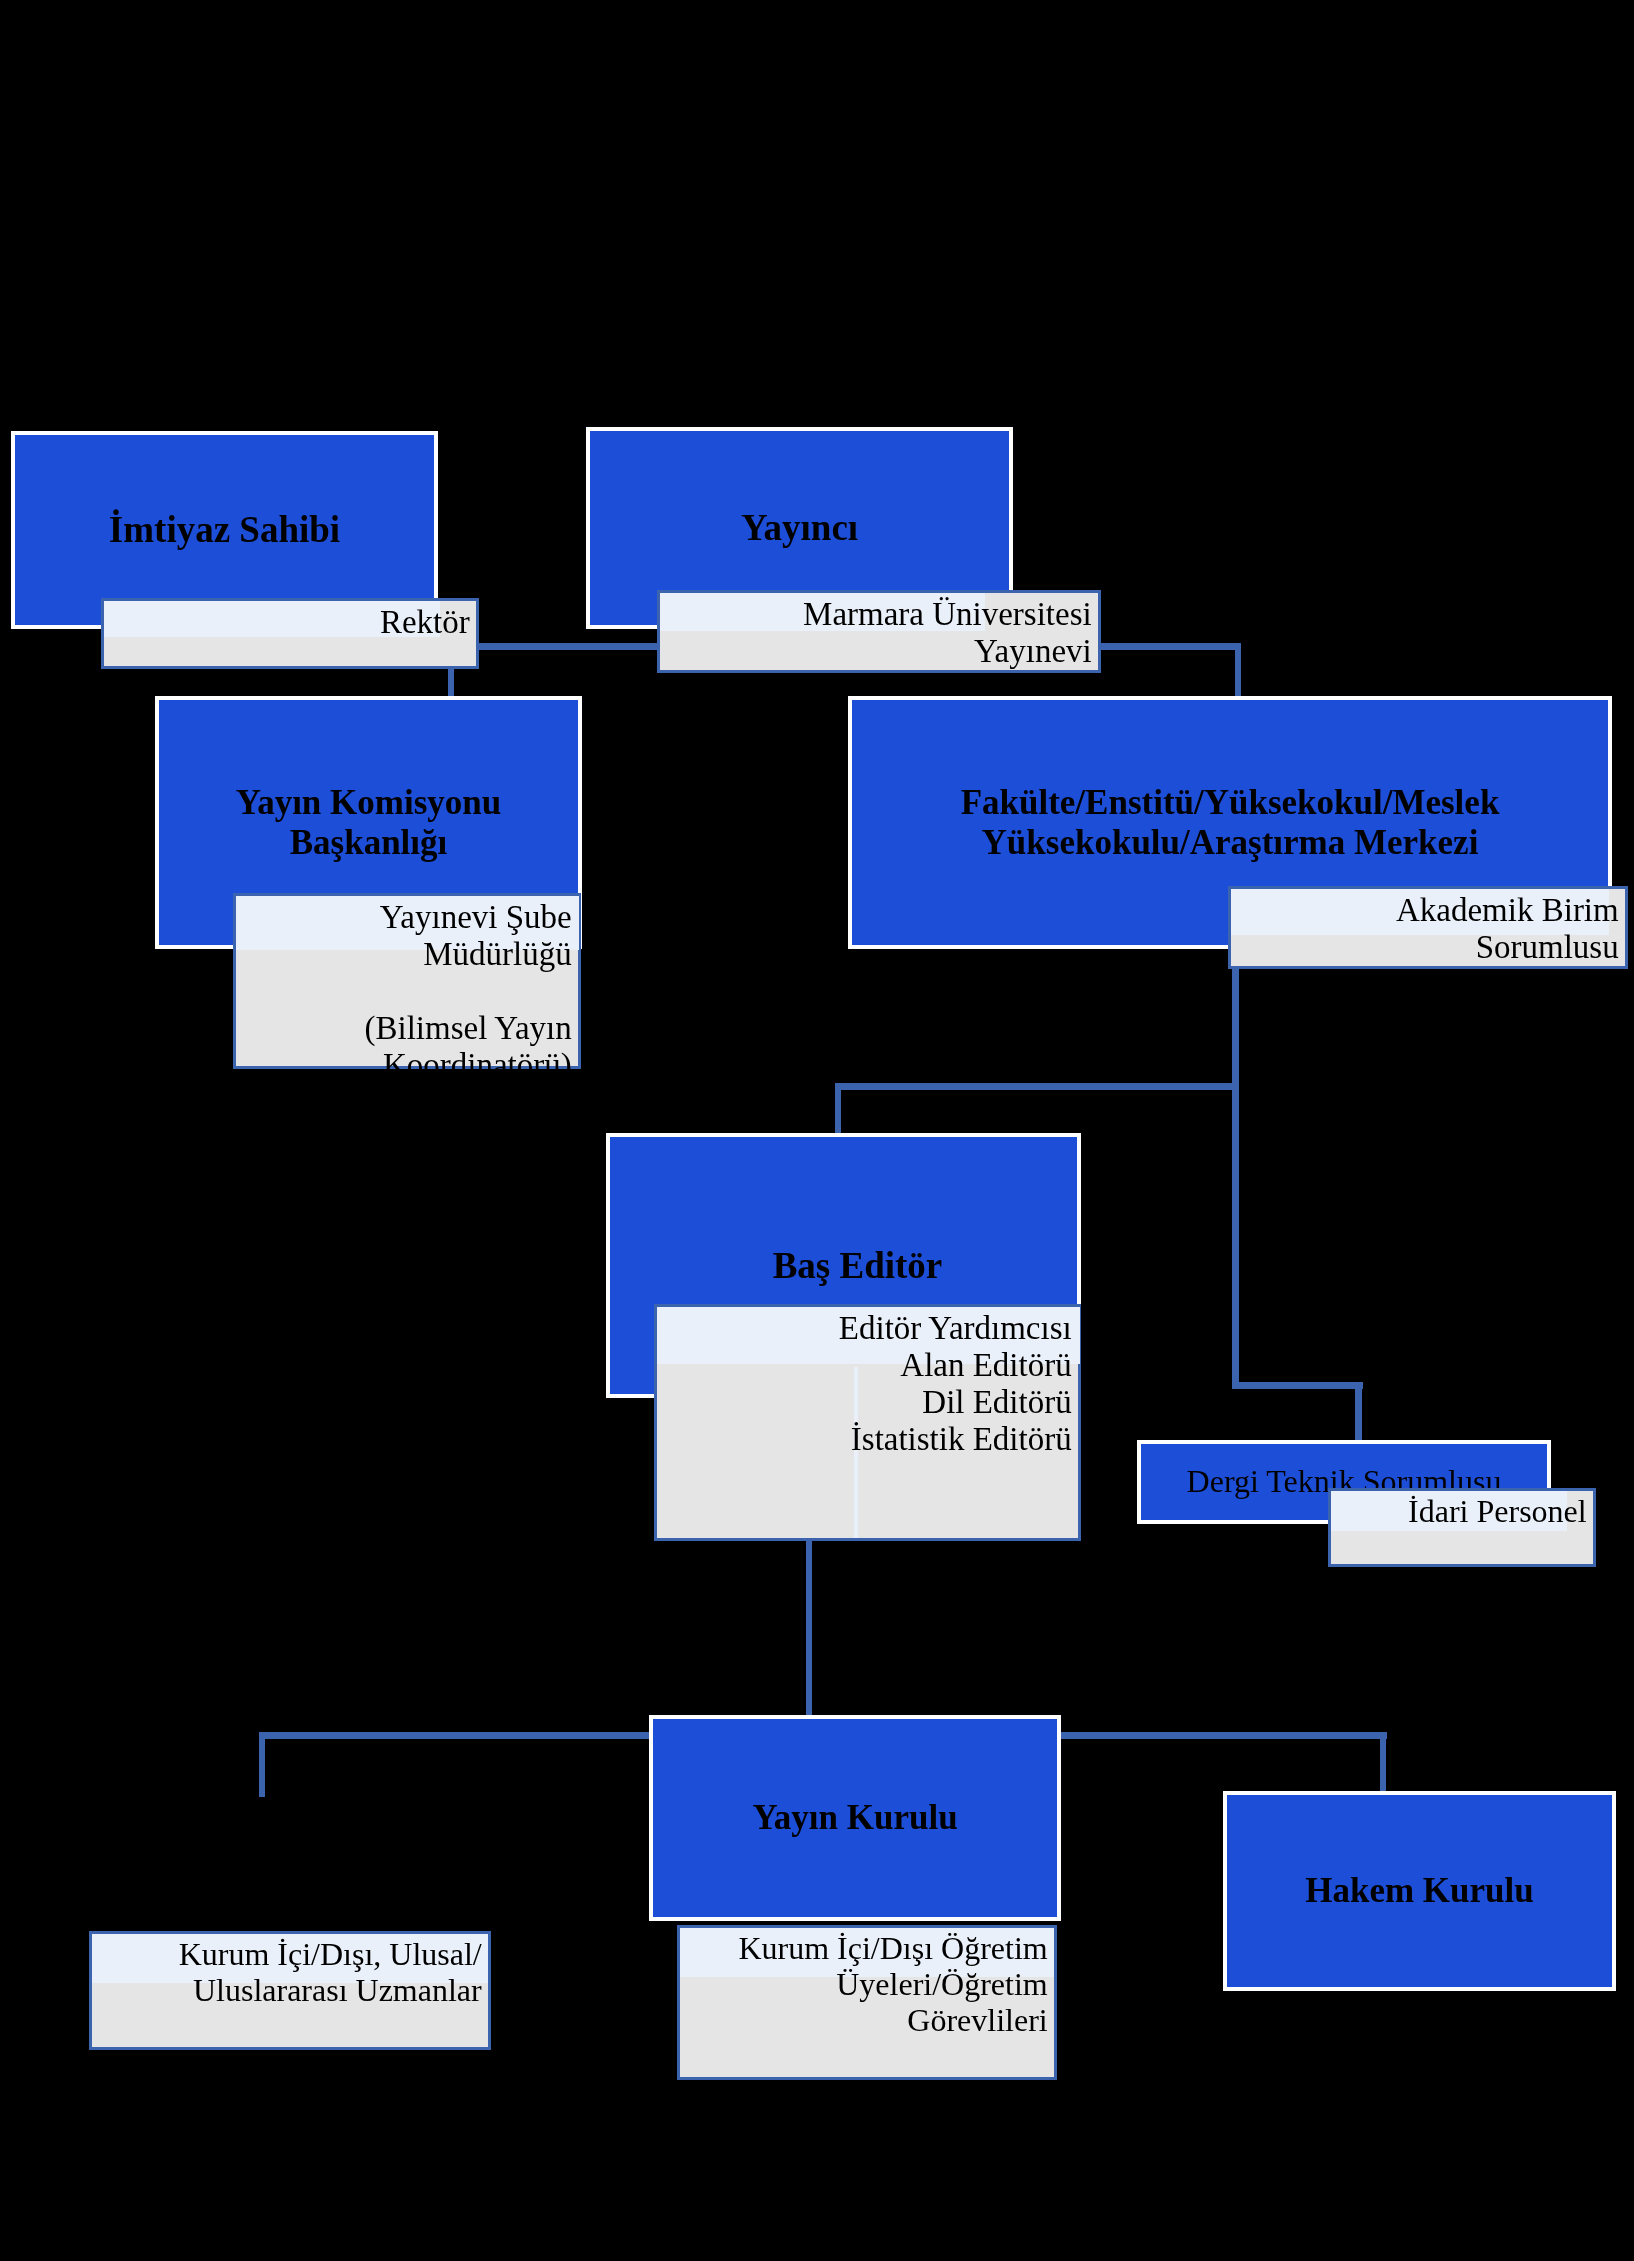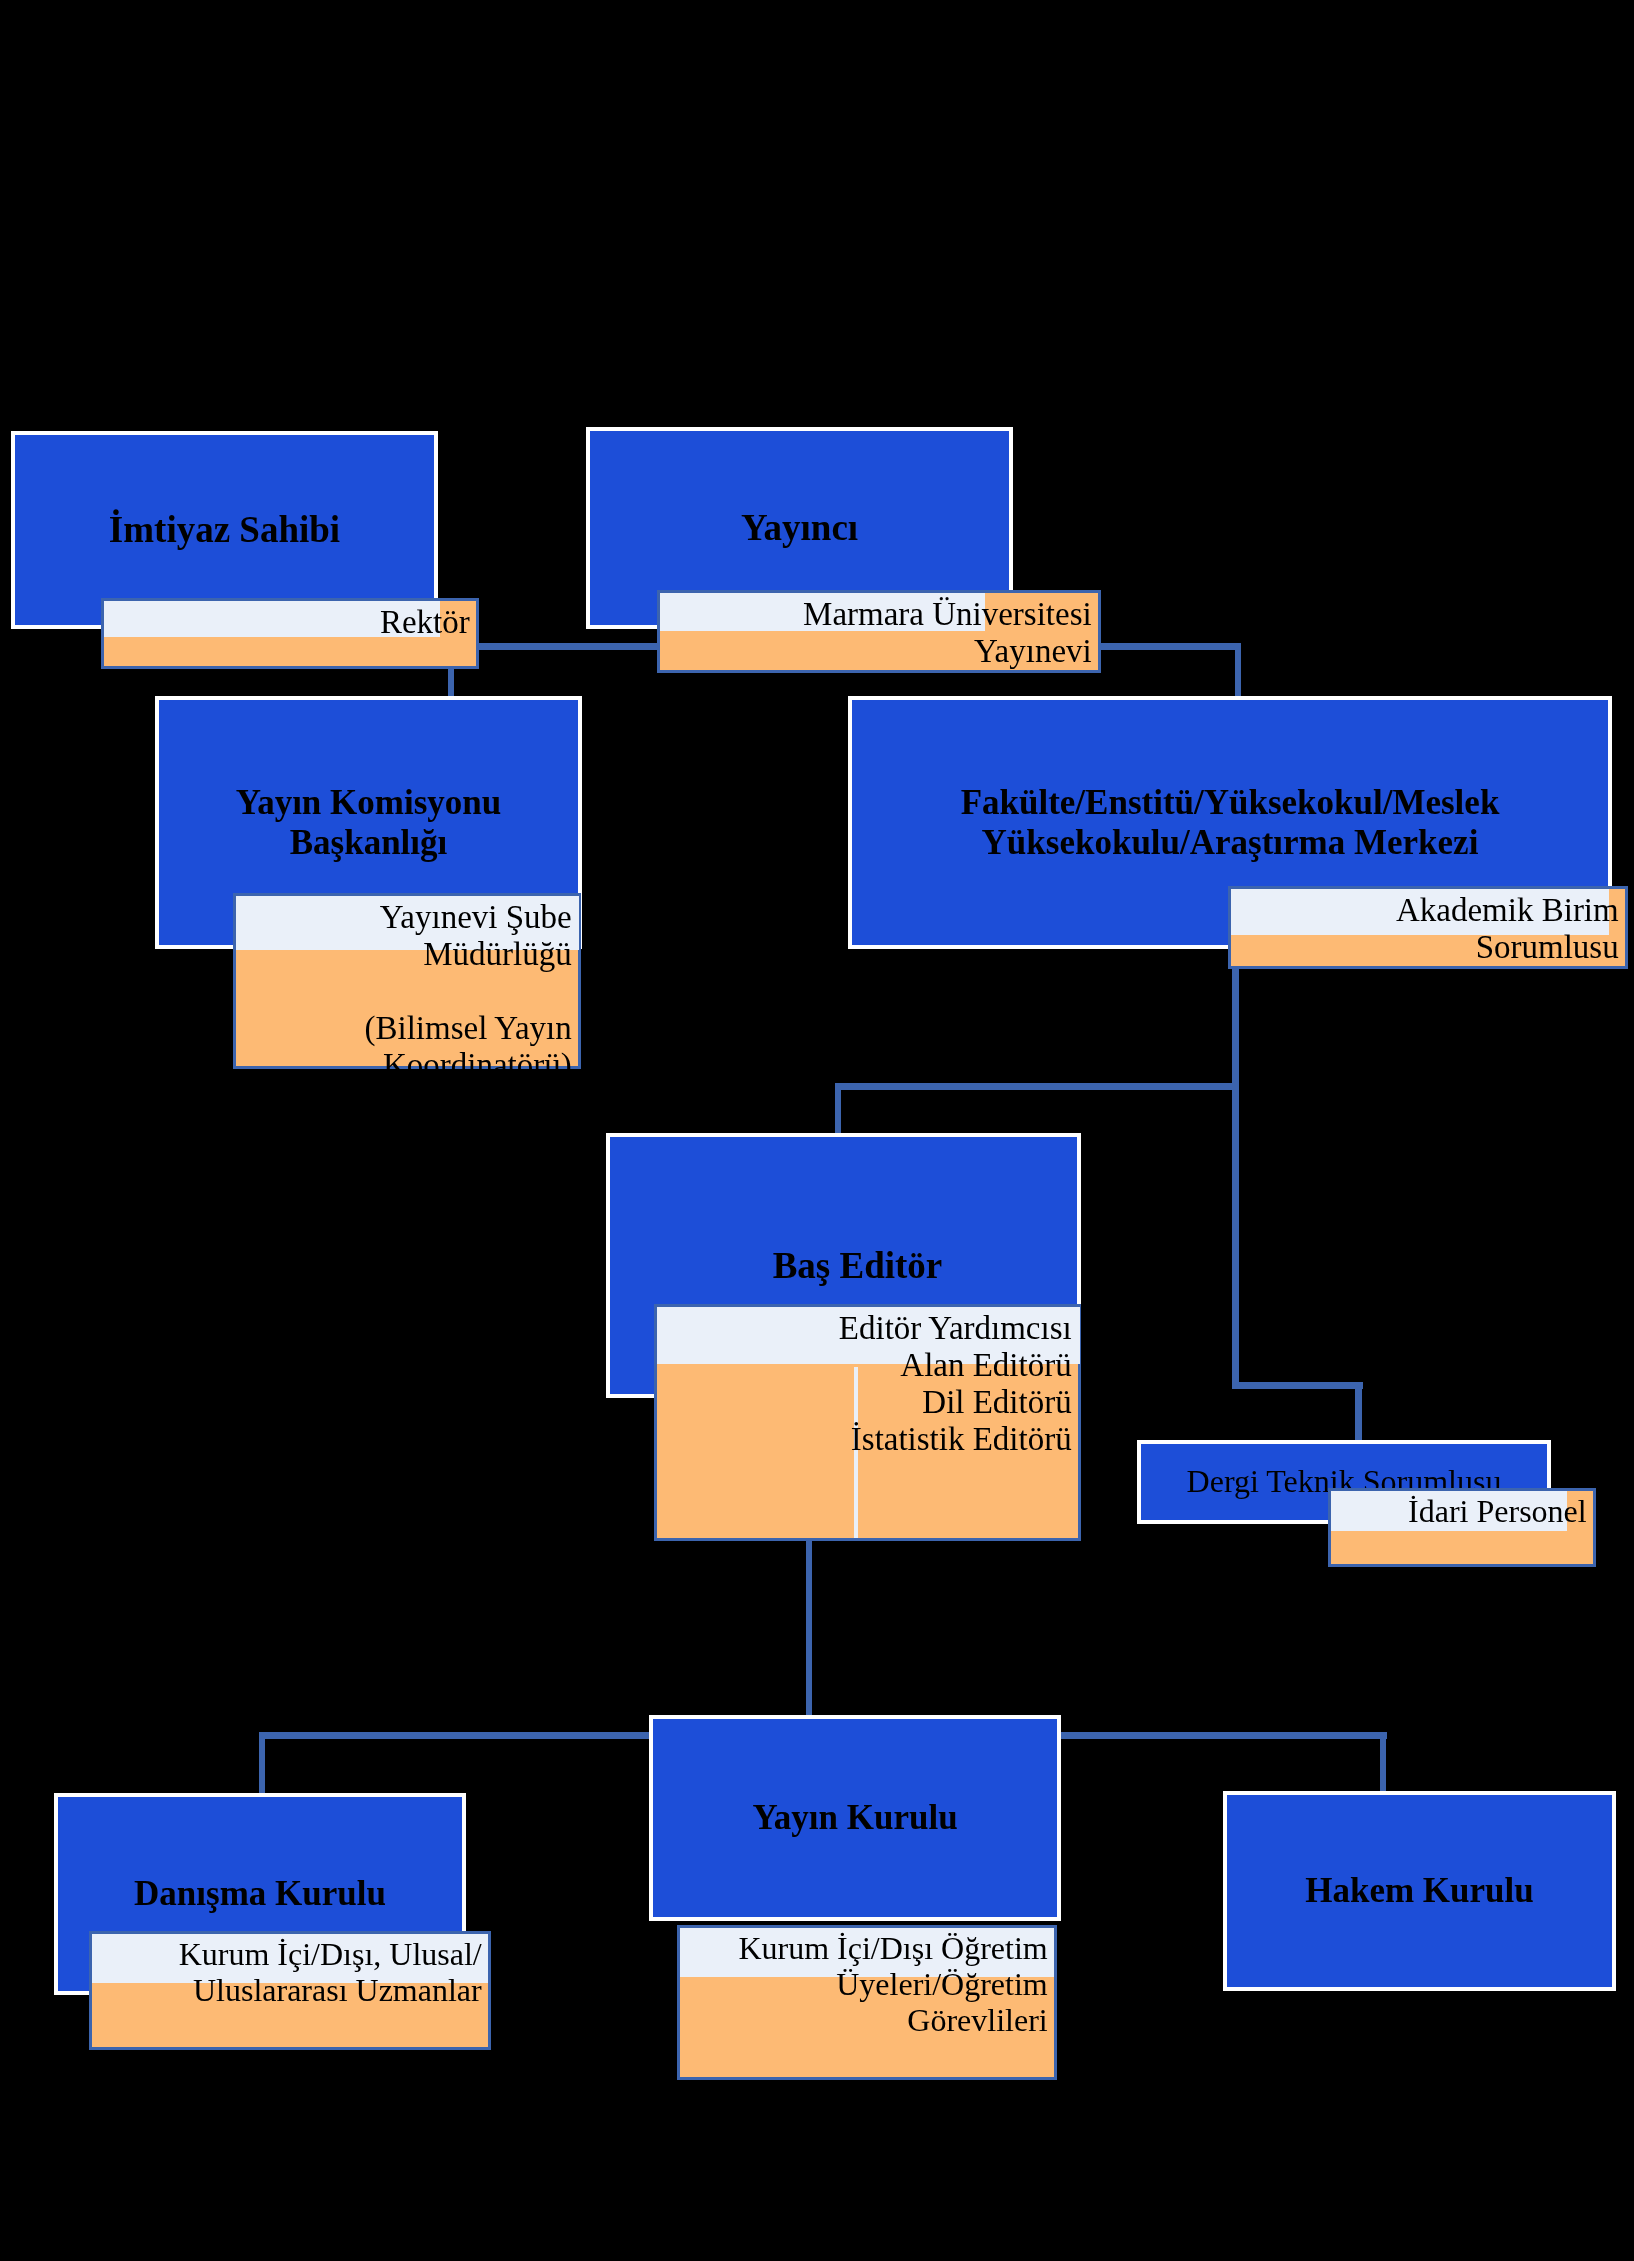--- a/index.html
+++ b/index.html
@@ -45,21 +45,21 @@
     padding: 0 8px;
     box-sizing: border-box;
     white-space: pre-line;
   }
 
   
   .desc {
     position: absolute;
     border: 3.2px solid #3C64AE;
     box-sizing: border-box;
-    background: #fdba74;
+    background: #e5e5e5;
     display: flex;
     align-items: flex-start;
     justify-content: flex-end;
     text-align: right;
     color: #000000;
     font-weight: normal;
     line-height: 1.12;
     overflow: visible;
   }
   
@@ -216,23 +216,20 @@
 
   <div class="node" id="n-teknik">
     <span class="node-label">Dergi Teknik Sorumlusu</span>
   </div>
 
   <div class="desc" id="d-idari">
     <span class="shade"></span>
     <span class="desc-label">İdari Personel</span>
   </div>
 
-  <div class="node" id="n-danisma">
-    <span class="node-label">Danışma Kurulu</span>
-  </div>
 
   <div class="desc" id="d-danisma">
     <span class="shade"></span>
     <span class="desc-label">Kurum İçi/Dışı, Ulusal/
 Uluslararası Uzmanlar</span>
   </div>
 
   <div class="node" id="n-yayin-kurulu">
     <span class="node-label">Yayın Kurulu</span>
   </div>

